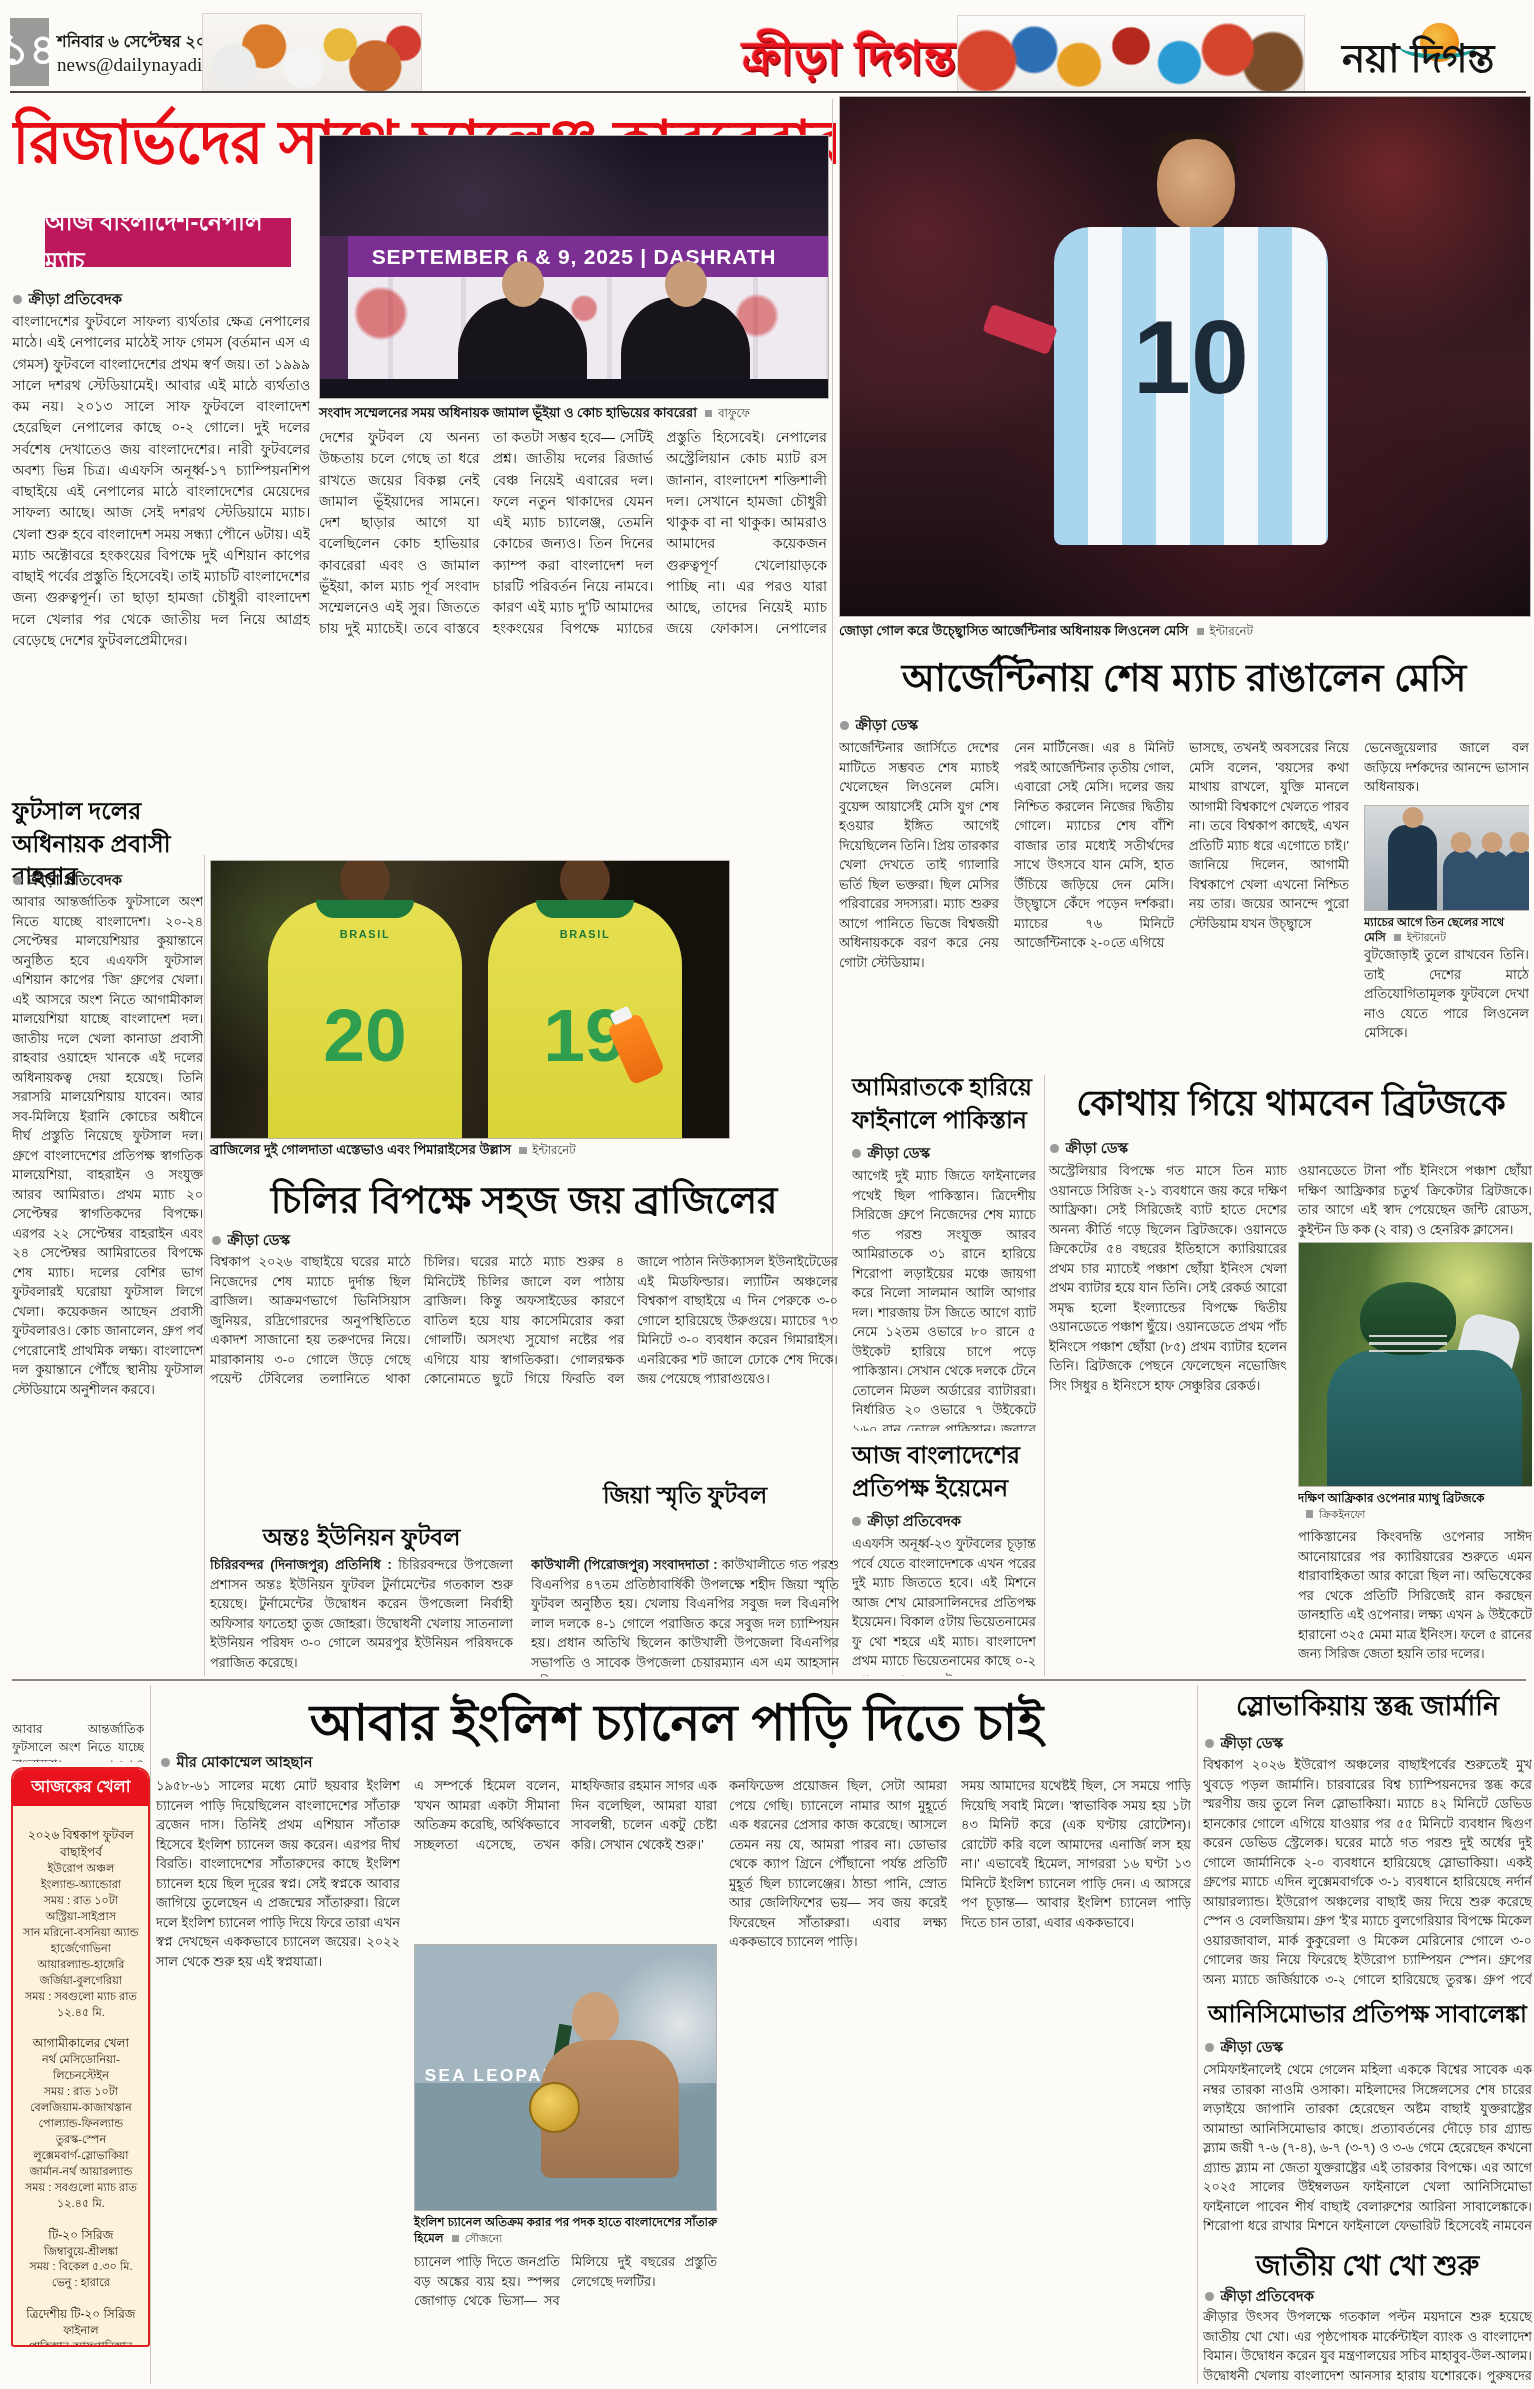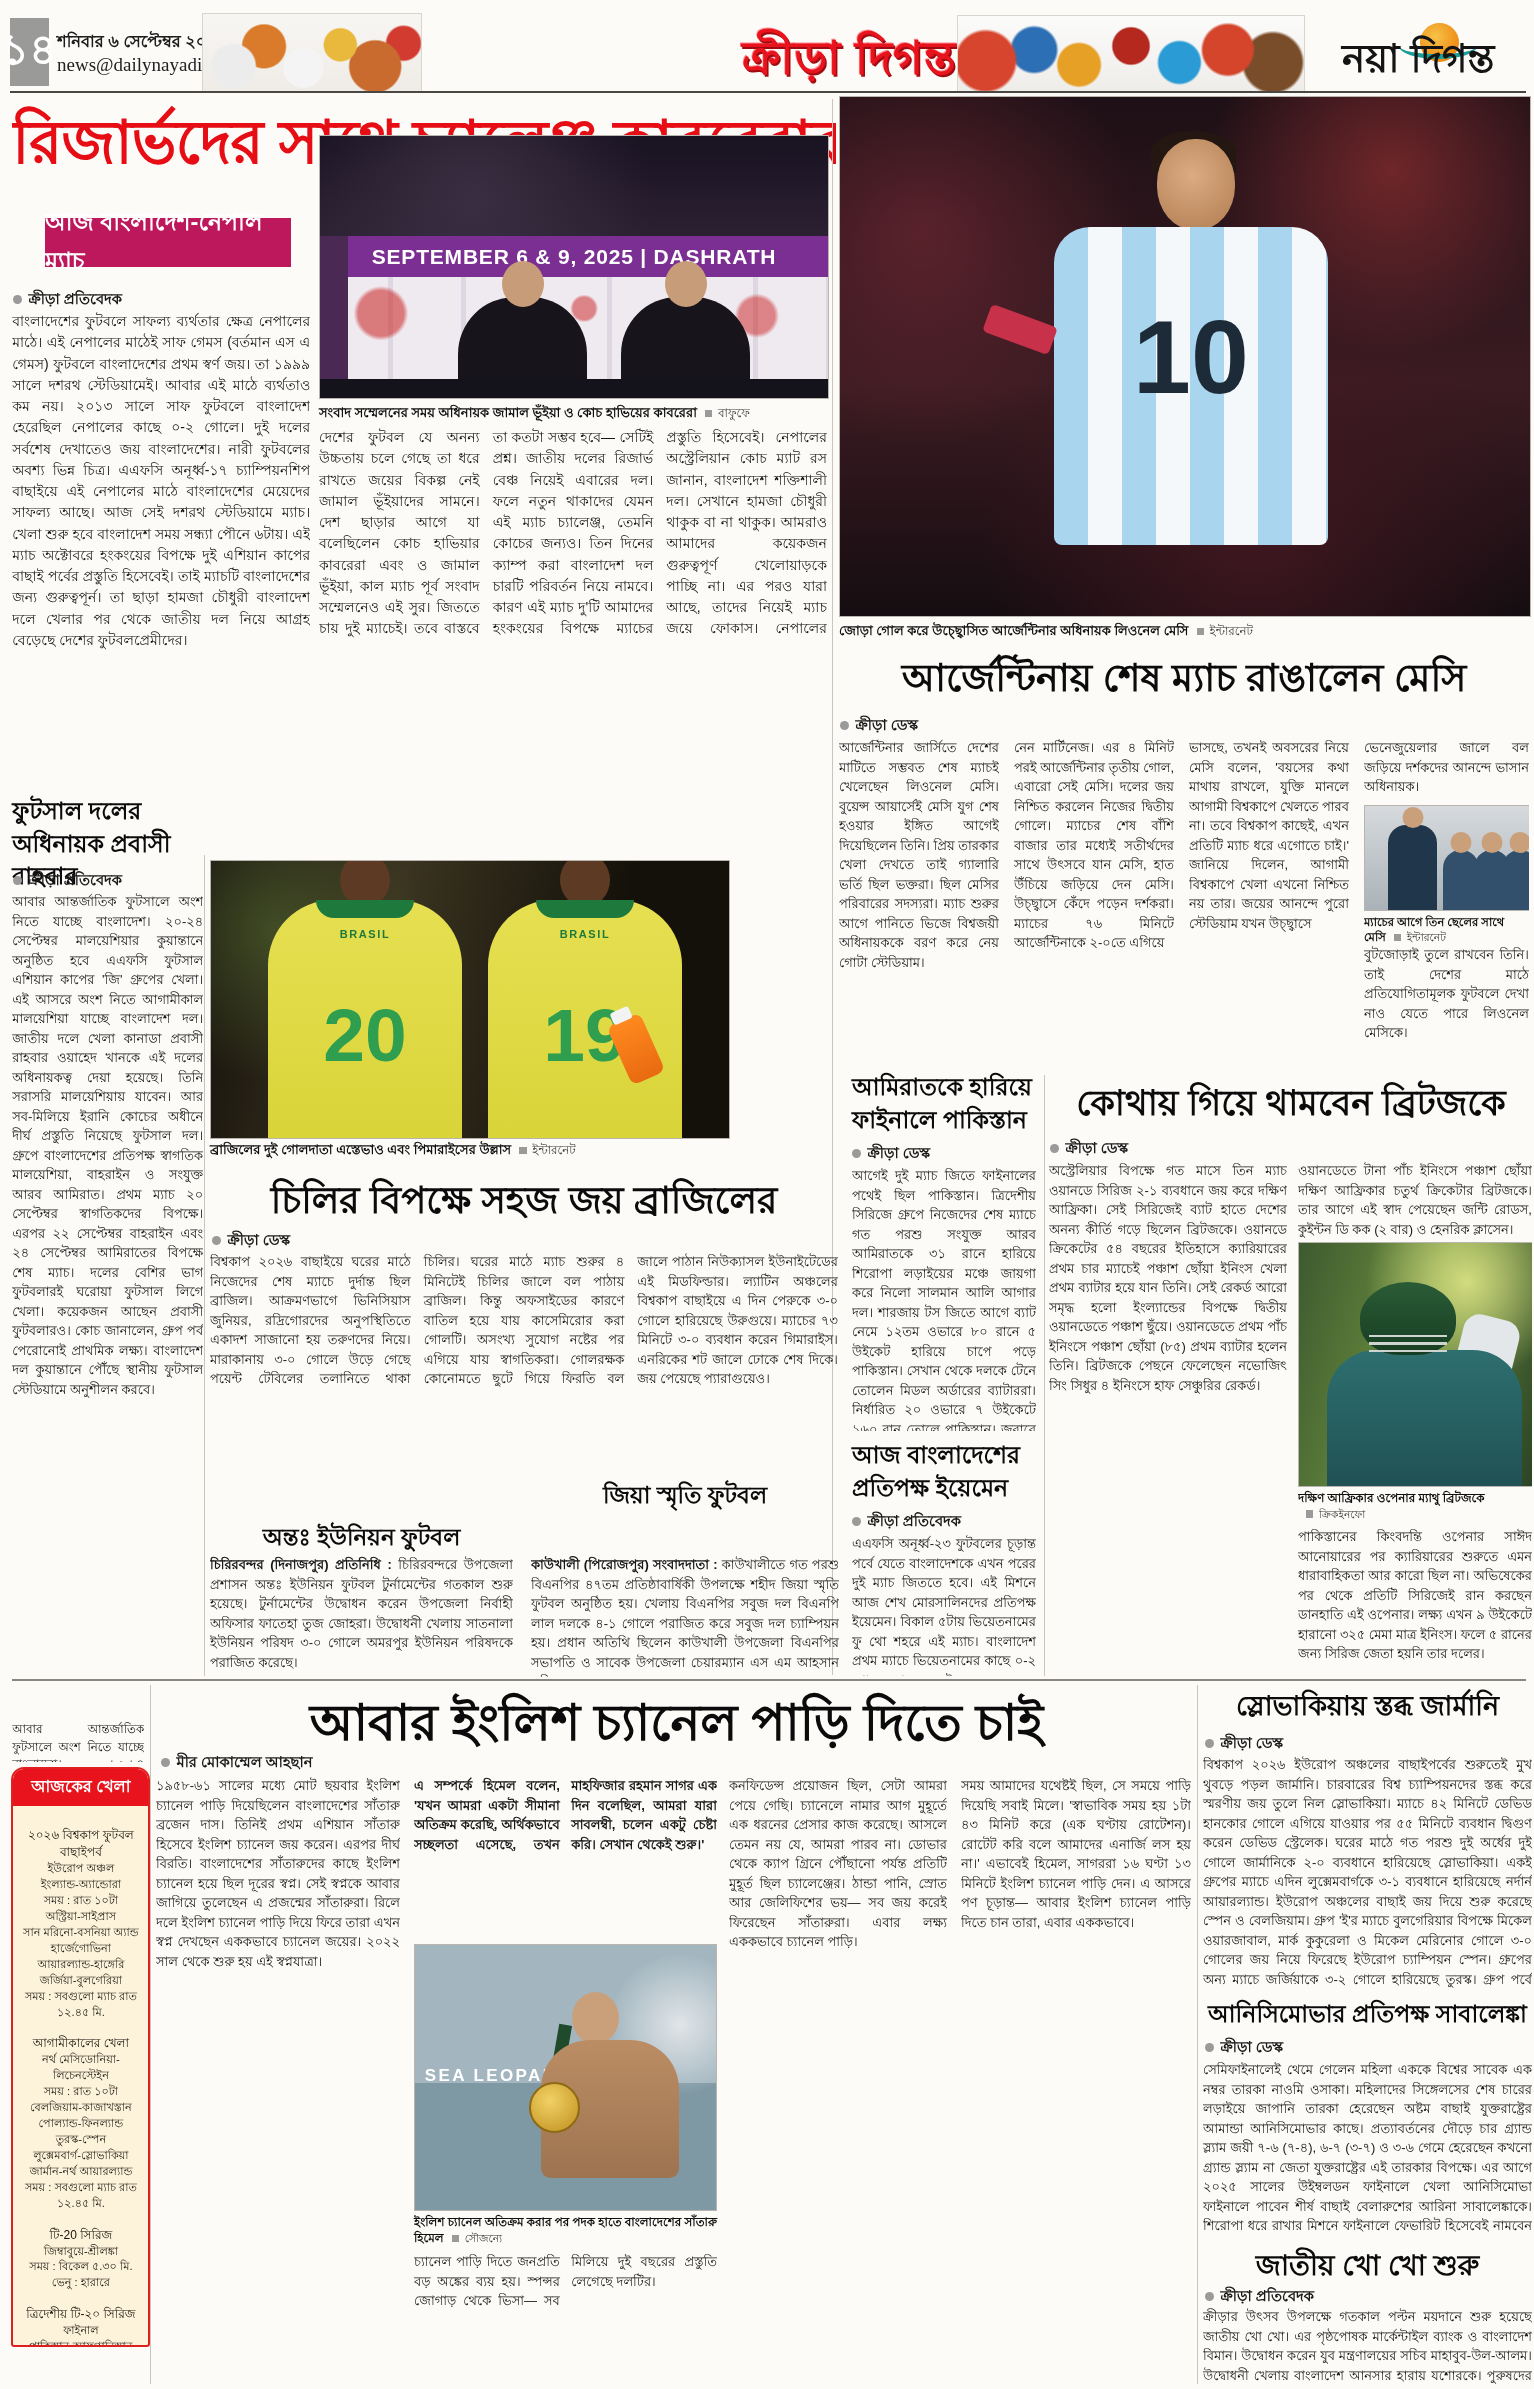--- a/index.html
+++ b/index.html
@@ -298,37 +298,37 @@
         <div class="sch-line">সময় : সবগুলো ম্যাচ রাত ১২.৪৫ মি.</div>
         <div class="sch-line sch-h">আগামীকালের খেলা</div>
         <div class="sch-line">নর্থ মেসিডোনিয়া-লিচেনস্টেইন</div>
         <div class="sch-line">সময় : রাত ১০টা</div>
         <div class="sch-line">বেলজিয়াম-কাজাখস্তান</div>
         <div class="sch-line">পোল্যান্ড-ফিনল্যান্ড</div>
         <div class="sch-line">ত‍ুরস্ক-স্পেন</div>
         <div class="sch-line">লুক্সেমবার্গ-স্লোভাকিয়া</div>
         <div class="sch-line">জার্মান-নর্থ আয়ারল্যান্ড</div>
         <div class="sch-line">সময় : সবগুলো ম্যাচ রাত ১২.৪৫ মি.</div>
-        <div class="sch-line sch-h">টি-20 সিরিজ</div>
+        <div class="sch-line sch-h">টি-২০ সিরিজ</div>
         <div class="sch-line">জিম্বাবুয়ে-শ্রীলঙ্কা</div>
         <div class="sch-line">সময় : বিকেল ৫.৩০ মি.</div>
         <div class="sch-line">ভেনু : হারারে</div>
         <div class="sch-line sch-h">ত্রিদেশীয় টি-২০ সিরিজ</div>
         <div class="sch-line">ফাইনাল</div>
         <div class="sch-line">পাকিস্তান-আফগানিস্তান</div>
         <div class="sch-line">সময় : আগামীকাল রাত</div>
         <div class="sch-line">ভেনু : শারজাহ ক্রিকেট স্টেডিয়াম</div>
       </div>
   </div>
 
   <div class="abs headline h-chan" style="left:163px;top:1685px;width:1027px;">আবার ইংলিশ চ্যানেল পাড়ি দিতে চাই</div>
   <div class="abs byline" style="left:161px;top:1750px;">মীর মোকাম্মেল আহছান</div>
   <div class="abs body small" style="left:156px;top:1776px;width:244px;height:606px;overflow:hidden;">১৯৫৮-৬১ সালের মধ্যে মোট ছয়বার ইংলিশ চ্যানেল পাড়ি দিয়েছিলেন বাংলাদেশের সাঁতারু ব্রজেন দাস। তিনিই প্রথম এশিয়ান সাঁতারু হিসেবে ইংলিশ চ্যানেল জয় করেন। এরপর দীর্ঘ বিরতি। বাংলাদেশের সাঁতারুদের কাছে ইংলিশ চ্যানেল হয়ে ছিল দূরের স্বপ্ন। সেই স্বপ্নকে আবার জাগিয়ে তুলেছেন এ প্রজন্মের সাঁতারুরা। রিলে দলে ইংলিশ চ্যানেল পাড়ি দিয়ে ফিরে তারা এখন স্বপ্ন দেখছেন এককভাবে চ্যানেল জয়ের। ২০২২ সাল থেকে শুরু হয় এই স্বপ্নযাত্রা।</div>
   <div class="abs" style="left:414px;top:1776px;width:303px;height:606px;">
-    <div class="body small cols2" style="height:161px;overflow:hidden;font-weight:bold;">এ সম্পর্কে হিমেল বলেন, 'যখন আমরা একটা সীমানা অতিক্রম করেছি, অর্থিকভাবে সচ্ছলতা এসেছে, তখন মাহফিজার রহমান সাগর এক দিন বলেছিল, আমরা যারা সাবলম্বী, চলেন একটু চেষ্টা করি। সেখান থেকেই শুরু।'</div>
+    <div class="body small cols2" style="height:161px;overflow:hidden;">এ সম্পর্কে হিমেল বলেন, 'যখন আমরা একটা সীমানা অতিক্রম করেছি, অর্থিকভাবে সচ্ছলতা এসেছে, তখন মাহফিজার রহমান সাগর এক দিন বলেছিল, আমরা যারা সাবলম্বী, চলেন একটু চেষ্টা করি। সেখান থেকেই শুরু।'</div>
     <div class="photo" style="position:relative;left:0;top:6.5px;width:301px;height:265px;">
       <div class="ph-swim-bg"></div>
       <div class="swim-text">SEA LEOPARD</div>
       <div class="medal-ribbon"></div>
       <div class="swim-head"></div>
       <div class="swim-torso"></div>
       <div class="medal"></div>
     </div>
     <div class="caption" style="margin-top:11.4px;font-size:11.8px;">
       <span>ইংলিশ চ্যানেল অতিক্রম করার পর পদক হাতে বাংলাদেশের সাঁতারু হিমেল</span><span class="credit" style="font-size:10.6px;">সৌজন্যে</span>

